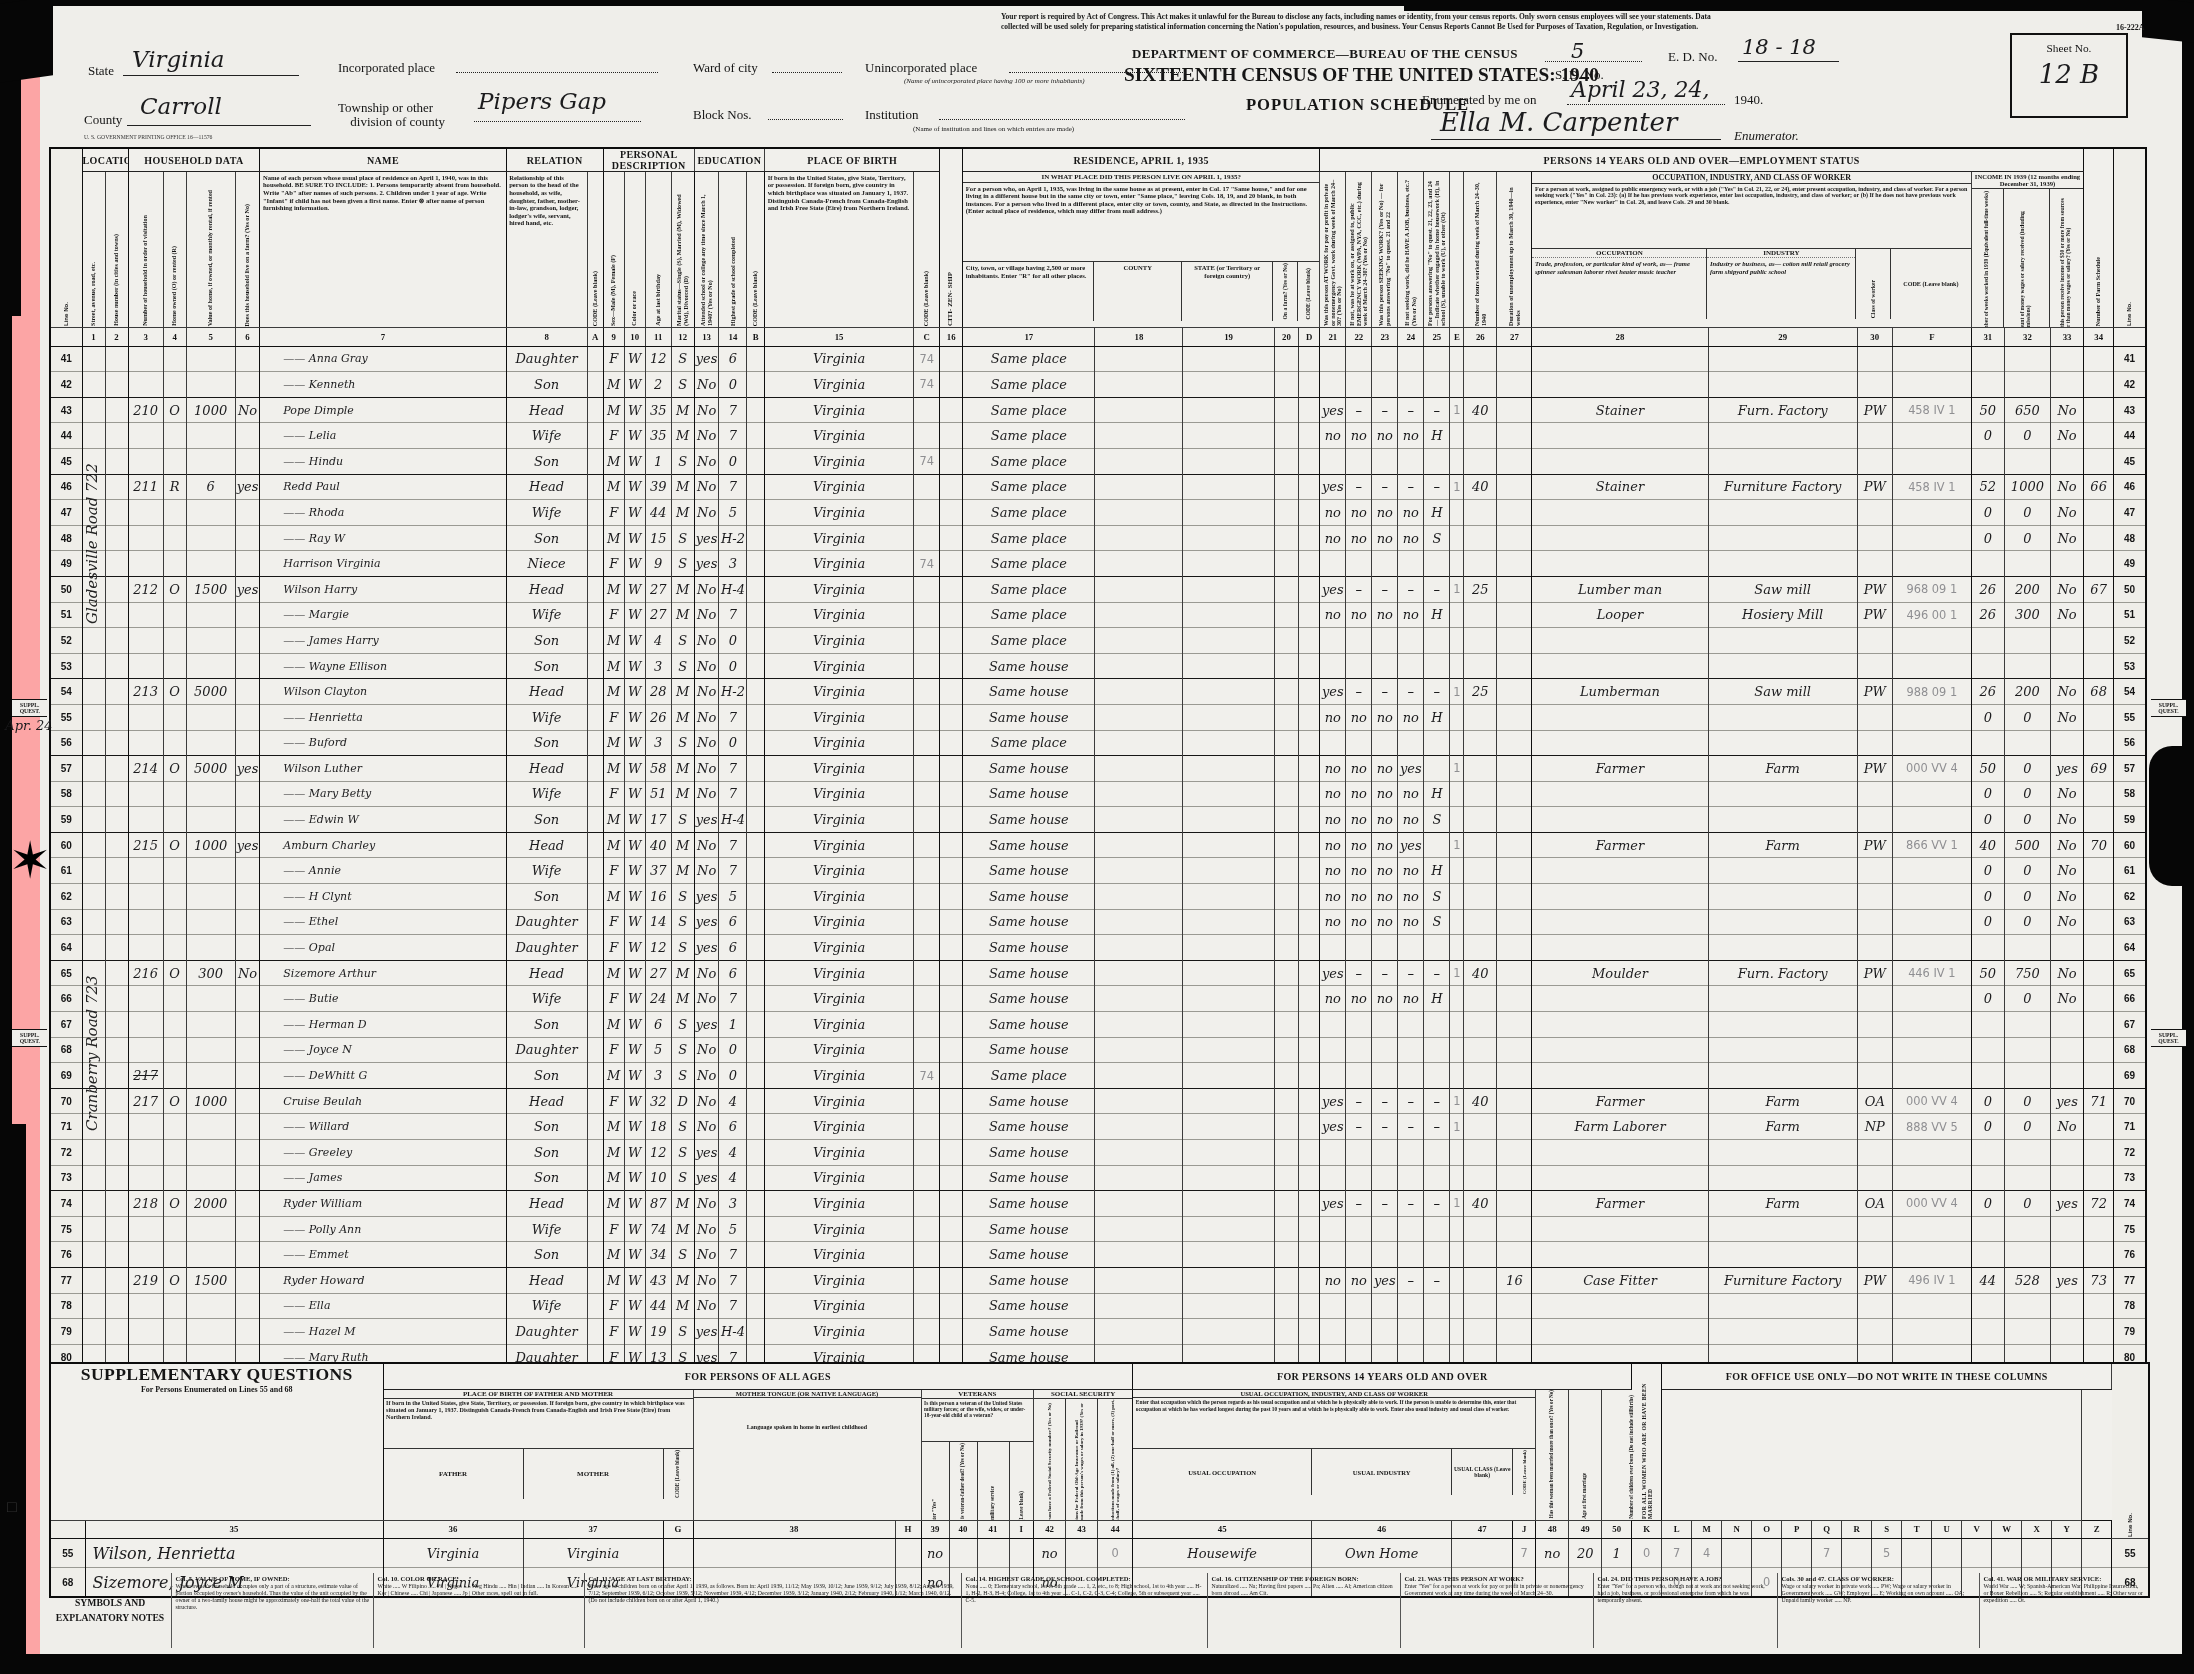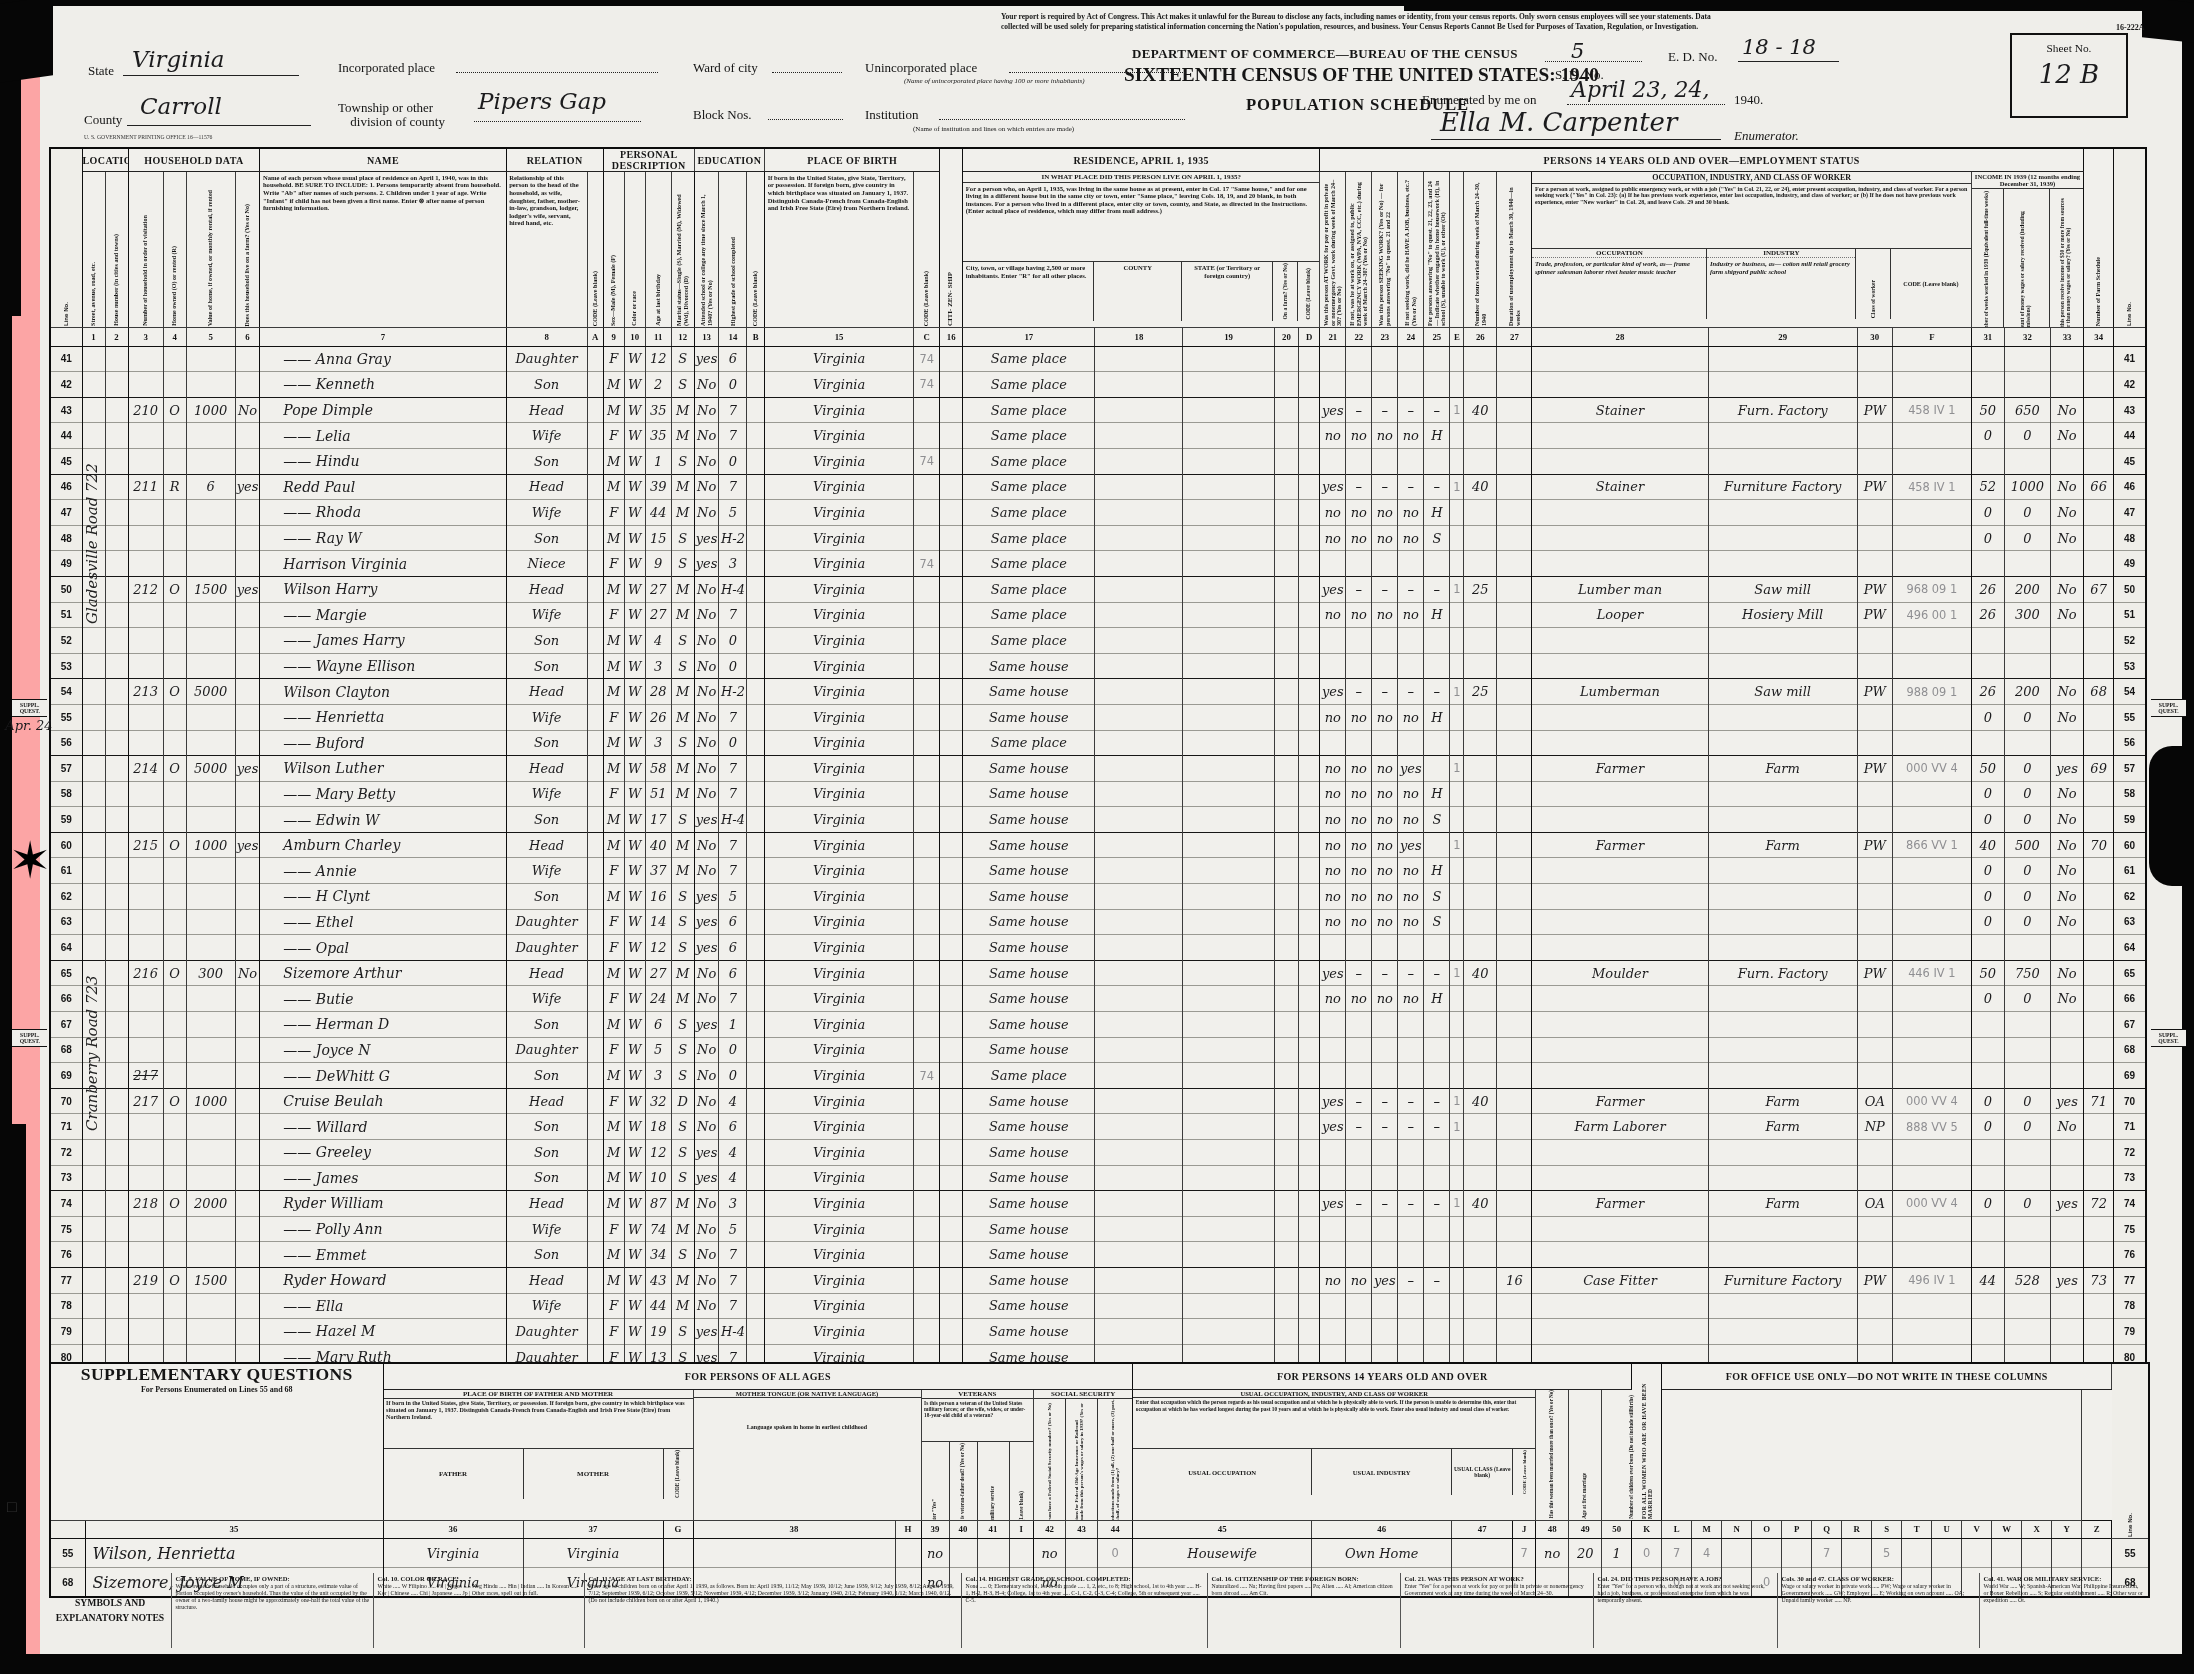--- a/index.html
+++ b/index.html
@@ -24,21 +24,21 @@
   th,td{border-right:0.9px solid #3c3c3c;padding:0;overflow:hidden;}
   thead th{border-bottom:0.9px solid #3c3c3c;font-weight:bold;}
   .grp{font-size:10px;font-weight:bold;text-align:center;border-bottom:0.9px solid #222;letter-spacing:0.4px;}
   .vcell{vertical-align:bottom;}
   .vcell>div{writing-mode:vertical-rl;transform:rotate(180deg);font-size:6.1px;font-weight:bold;
              line-height:1.08;max-height:147px;margin:0.9px auto;text-align:left;}
   .desc{font-size:6.6px;font-weight:bold;vertical-align:top;text-align:left;padding:1.8px 2.6px;line-height:1.15;}
   .numrow th{font-size:8.8px;text-align:center;border-top:0.9px solid #111;border-bottom:1.8px solid #111;height:17.6px;}
   tbody td{height:24.6px;font-size:13px;text-align:center;border-top:0.9px solid #9a9a93;}
   tbody tr.hh-start td{border-top:1.4px solid #161616;}
-  td.namecell{text-align:left;padding-left:23px;font-size:14px;white-space:nowrap;}
+  td.namecell{text-align:left;padding-left:23px;font-size:11px;white-space:nowrap;}
   td.lineno,th.lineno{font-family:"Liberation Sans",sans-serif;font-size:10px;font-weight:bold;text-align:center;background:#efeee9;}
   .hv{border-right:1.8px solid #0f0f0f !important;}
   .stamp{font-family:"DejaVu Sans",sans-serif;color:#8f8f92;font-style:normal;font-size:11.4px;}
   .strike{text-decoration:line-through;}
   
   #suptab .desc{font-size:6px;}
   #suptab tbody td{height:28px;}
   .suptitle{font-size:17.6px;font-weight:bold;text-align:center;letter-spacing:0.4px;}
   .supsub{font-size:8px;font-weight:bold;text-align:center;}
   

